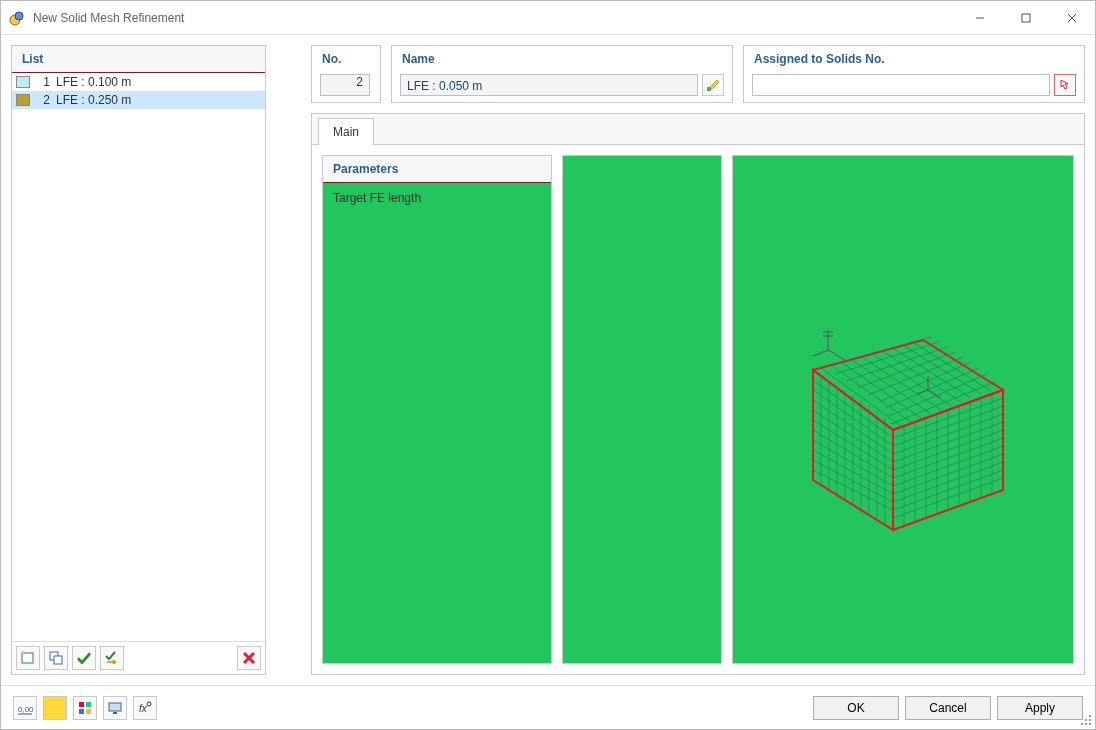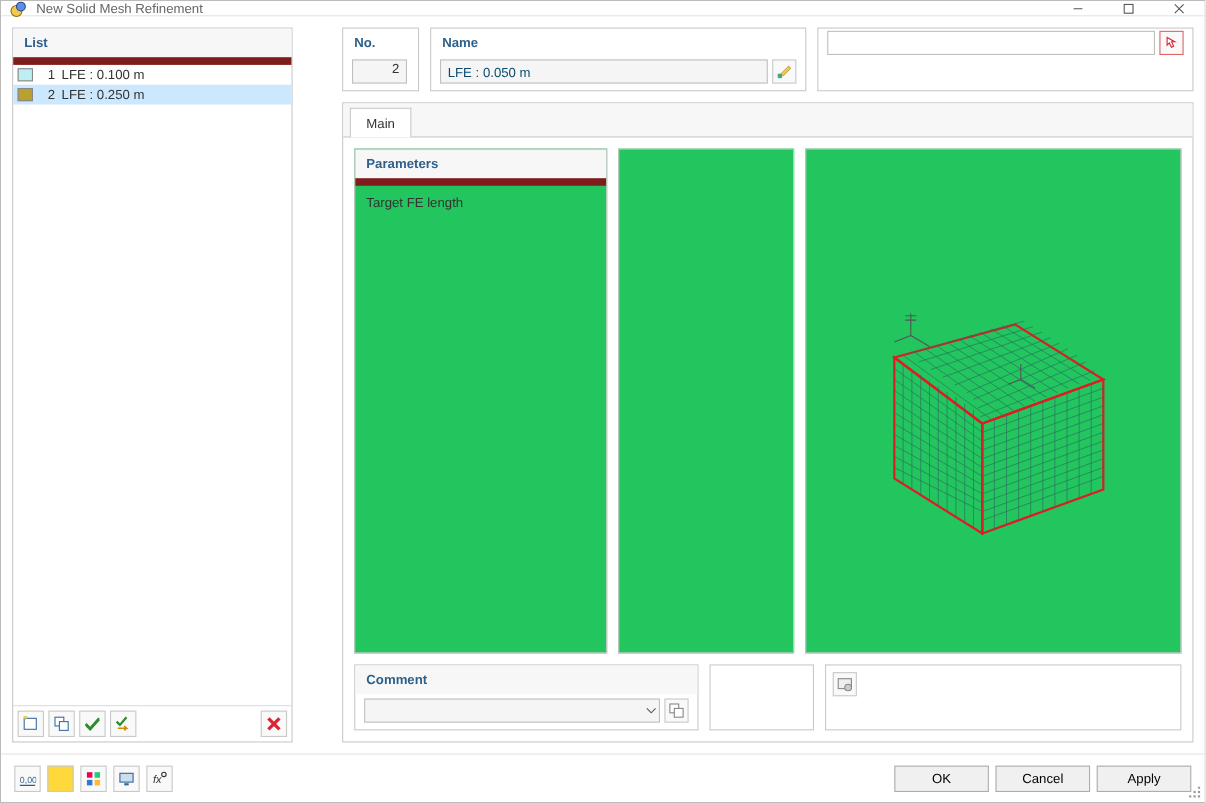--- a/index.html
+++ b/index.html
@@ -1,30 +1,30 @@
 <!DOCTYPE html>
 <html><head>
 <meta charset="utf-8">
 <style>
   * { box-sizing: border-box; }
   html, body { margin:0; padding:0; font-family: "Segoe UI", Tahoma, sans-serif; font-size:12px; color:#333; background:#fff; }
   .window { width:1096px; height:730px; border:1px solid #bbb; background:#fff; position:relative; display:flex; flex-direction:column; }
   
-  .titlebar { height:14px; background:#fff; display:flex; align-items:center; padding:0 0 0 8px; border-bottom:1px solid #ddd; }
+  .titlebar { height:34px; background:#fff; display:flex; align-items:center; padding:0 0 0 8px; border-bottom:1px solid #ddd; }
   .titlebar .app-icon { width:16px; height:16px; margin-right:8px; position:relative; }
   .titlebar .title { color:#666; font-size:12px; }
   .titlebar .win-controls { margin-left:auto; display:flex; }
   .win-btn { width:46px; height:30px; display:flex; align-items:center; justify-content:center; color:#555; }
   .win-btn svg { width:10px; height:10px; }
   
   .body { flex:1; display:flex; padding:10px; gap:10px; background:#fff; }
   
   .panel { border:1px solid #c9c9c9; background:#fff; display:flex; flex-direction:column; }
   .list-panel { width:255px; }
-  .panel-header { background:#f7f7f7; border-bottom:7px solid #7f1d1d; padding:6px 10px; color:#2e5f8a; font-weight:600; font-size:12px; }
+  .panel-header { background:#f7f7f7; border-bottom:1px solid #7f1d1d; padding:6px 10px; color:#2e5f8a; font-weight:600; font-size:12px; }
   .list-body { flex:1; overflow:auto; }
   .list-row { display:flex; align-items:center; height:18px; padding:0 4px; gap:6px; font-size:12px; }
   .list-row.selected { background:#cce8ff; }
   .list-row .sw { width:14px; height:12px; border:1px solid #888; }
   .list-row .num { width:14px; text-align:right; }
   .list-toolbar { display:flex; gap:4px; padding:4px; border-top:1px solid #ddd; }
   .icon-btn { width:24px; height:24px; border:1px solid #c9c9c9; background:#f9f9f9; display:flex; align-items:center; justify-content:center; position:relative; }
   .icon-btn svg { width:16px; height:16px; }
   .list-toolbar .spacer { flex:1; }
   
@@ -173,20 +173,21 @@
             <div class="name-input">LFE : 0.050 m</div>
             <div class="small-btn">
                 <svg viewBox="0 0 14 14">
                   <rect x="1" y="9" width="4" height="4" fill="#4a7"></rect>
                   <path d="M4 9 L11 2 L13 4 L6 11 Z" fill="#f2c94c" stroke="#8a6d1a" stroke-width="0.5"></path>
                 </svg>
               </div>
           </div>
         </div>
         <div class="field-panel assigned-panel">
+          <div class="field-label">Assigned to Solids No.</div>
           <div class="field-body">
             <input type="text" class="assigned-input" value="" style="">
             <div class="small-btn" style="border-color:#d66;">
                 <svg viewBox="0 0 14 14">
                   <path d="M3 2 L3 9 L5 7 L7 11 L9 10 L7 6 L10 6 Z" fill="#fff" stroke="#d23" stroke-width="1"></path>
                 </svg>
               </div>
           </div>
         </div>
       </div>
@@ -296,47 +297,20 @@
 
               <g stroke="#555" stroke-width="1">
                 <line x1="155" y1="110" x2="155" y2="96"></line>
                   <line x1="155" y1="110" x2="144" y2="114"></line>
                   <line x1="155" y1="110" x2="168" y2="118"></line>
               </g>
             </svg>
           </div>
         </div>
 
-        <div class="bottom-row">
-          <div class="comment-panel">
-            <div class="panel-header" style="border-bottom:none">Comment</div>
-            <div class="comment-body">
-              <div class="comment-combo">
-                  <svg width="10" height="10" viewBox="0 0 10 10">
-                    <polyline points="1,3 5,7 9,3" fill="none" stroke="#555"></polyline>
-                  </svg>
-                </div>
-              <div class="small-btn">
-                  <svg viewBox="0 0 14 14">
-                    <rect x="1" y="1" width="8" height="8" fill="#fff" stroke="#888"></rect>
-                    <rect x="5" y="5" width="8" height="8" fill="#fff" stroke="#888"></rect>
-                  </svg>
-                </div>
-            </div>
-          </div>
-          <div class="footer-panel"></div>
-          <div class="preview-footer-panel">
-            <div class="small-btn">
-                <svg viewBox="0 0 14 14">
-                  <rect x="1" y="2" width="12" height="9" fill="#eee" stroke="#888"></rect>
-                  <circle cx="10" cy="10" r="3" fill="#ccc" stroke="#888"></circle>
-                </svg>
-              </div>
-          </div>
-        </div>
       </div>
     </div>
   </div>
 
   <div class="dialog-footer">
     <div class="footer-icons">
       <div class="icon-btn">
           <svg viewBox="0 0 16 16">
             <text x="1" y="12" font-size="8" fill="#2e5f8a">0,00</text>
             <line x1="1" y1="14" x2="15" y2="14" stroke="#2e5f8a"></line>

